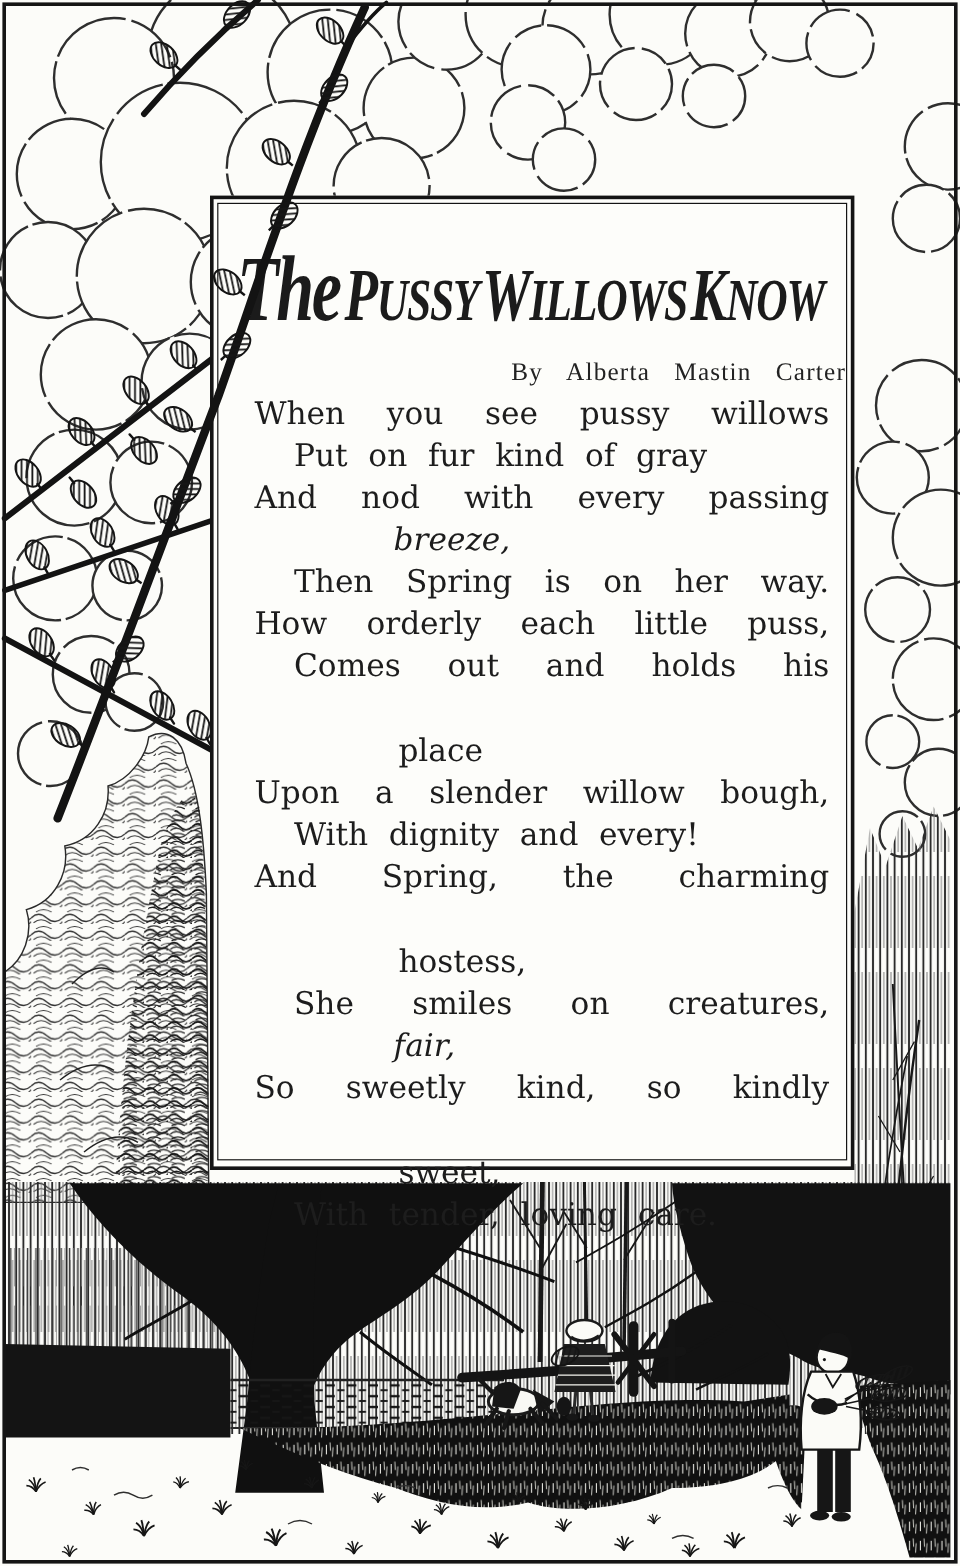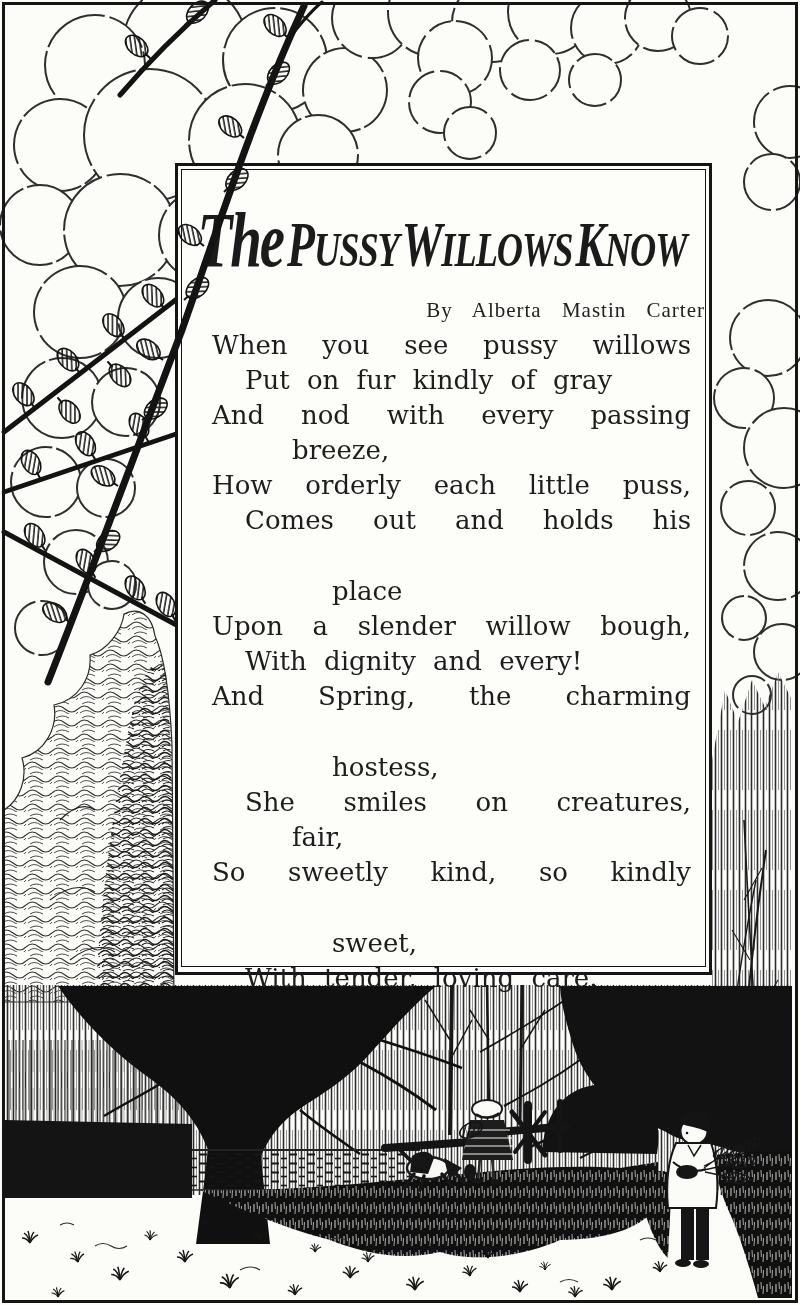--- a/index.html
+++ b/index.html
@@ -21,21 +21,21 @@
   .tword::first-letter{font-size:1.26em;}
 
   .byline{position:absolute;top:128px;left:0;right:0;text-align:right;
           font:400 21px "Liberation Serif",serif;word-spacing:14px;letter-spacing:1px;color:#222;}
 
   .poem{position:absolute;top:158px;left:0;right:6px;padding:0 8px 0 30px;
         font-family:"DejaVu Serif",serif;font-size:26px;line-height:35px;color:#1d1d1d;}
   .pline{word-spacing:4px;white-space:nowrap;}
   .just{white-space:normal;text-align:justify;text-align-last:justify;}
   .i1{margin-left:33px;}
-  .i2{margin-left:80px;}
+  .i2{margin-left:116px;font-style:italic;}
   .i3{margin-left:120px;margin-top:36px;}
   .ws{word-spacing:9px;}
 
   .branch-overlay{position:absolute;left:0;top:0;width:340px;height:690px;z-index:3;pointer-events:none;}
 </style>
 </head>
 <body>
 
 <div class="page">
 
@@ -324,23 +324,24 @@
         <span class="tlead">The</span>
         <span class="tword">Pussy</span>
         <span class="tword">Willows</span>
         <span class="tword">Know</span>
       </div>
 
       <div class="byline">By Alberta Mastin Carter</div>
 
       <div class="poem">
         <div class="pline just">When you see pussy willows</div>
-        <div class="pline i1 ws">Put on fur kindly of gray</div>
+        <div class="pline i1 ws">Put on fur kind of gray</div>
         <div class="pline just">And nod with every passing</div>
         <div class="pline i2">breeze,</div>
+        <div class="pline i1 just">Then Spring is on her way.</div>
         <div class="pline just">How orderly each little puss,</div>
         <div class="pline i1 just">Comes out and holds his</div>
         <div class="pline i3">place</div>
         <div class="pline just">Upon a slender willow bough,</div>
         <div class="pline i1 ws">With dignity and every!</div>
         <div class="pline just">And Spring, the charming</div>
         <div class="pline i3">hostess,</div>
         <div class="pline i1 just">She smiles on creatures,</div>
         <div class="pline i2">fair,</div>
         <div class="pline just">So sweetly kind, so kindly</div>

